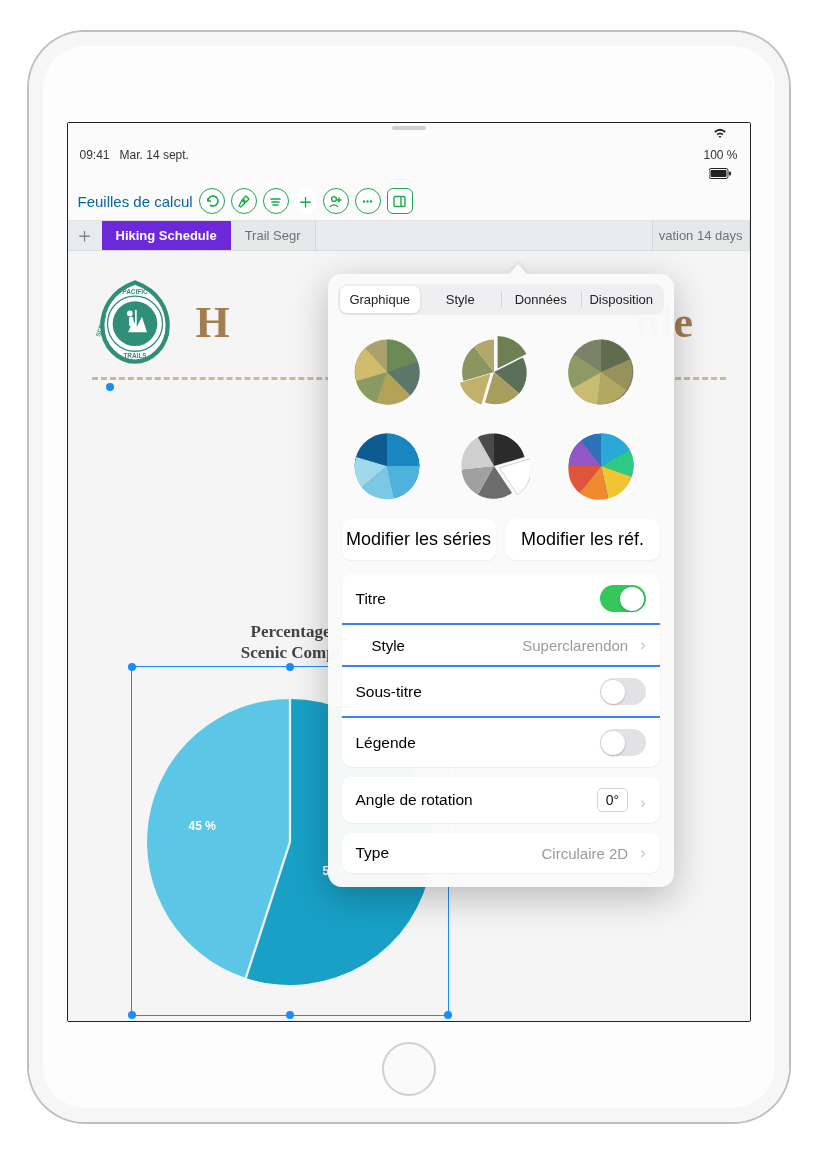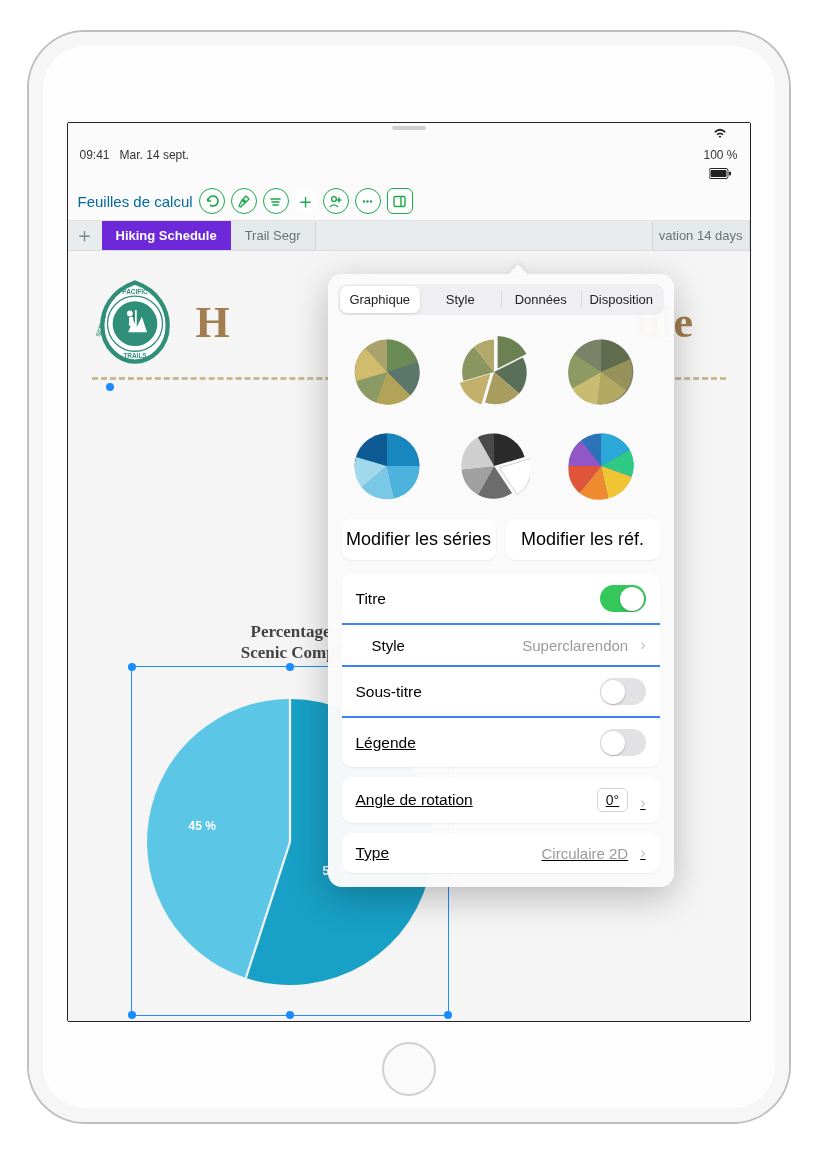--- a/index.html
+++ b/index.html
@@ -181,21 +181,21 @@
     background:#fff; border-radius:10px;
     box-shadow: 0 1px 2px rgba(0,0,0,0.06);
     margin: 0 4px 10px; overflow:hidden;
   }
   .row {
     display:flex; align-items:center; justify-content:space-between;
     padding: 11px 14px; font-size:15.5px;
     border-bottom:2px solid #3b82f6;
   }
   .row.sub { padding-left: 30px; font-size: 15px;}
-  .row:last-child { border-bottom:none;text-decoration:underline; }
+  .row:last-child { border-bottom:none; }
   .row .val { color:#9a9aa0; font-size:15px; display:flex; align-items:flex-end; gap:12px; }
   .chevron { color:#c4c4c8; font-size:16px; }
   .switch {
     width: 46px; height: 27px; border-radius: 27px;
     background:#e2e2e5; position:relative;
   }
   .switch.on { background:#34c759; }
   .switch .knob {
     position:absolute; top:1.5px; width:24px; height:24px;
     border-radius:50%; background:#fff;

